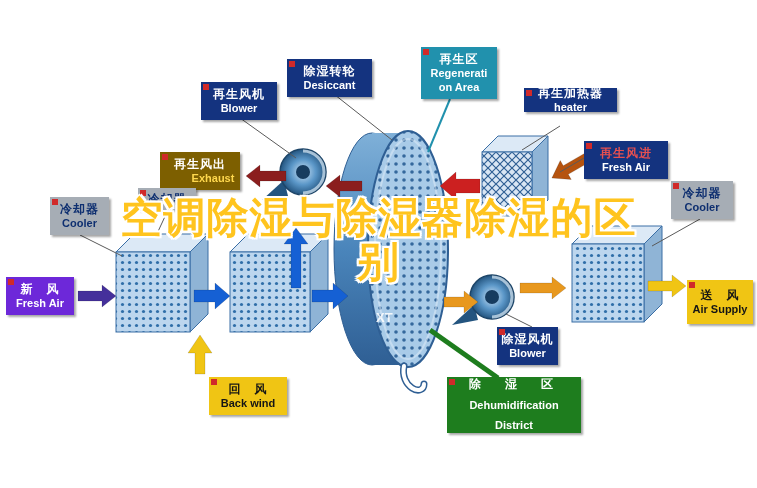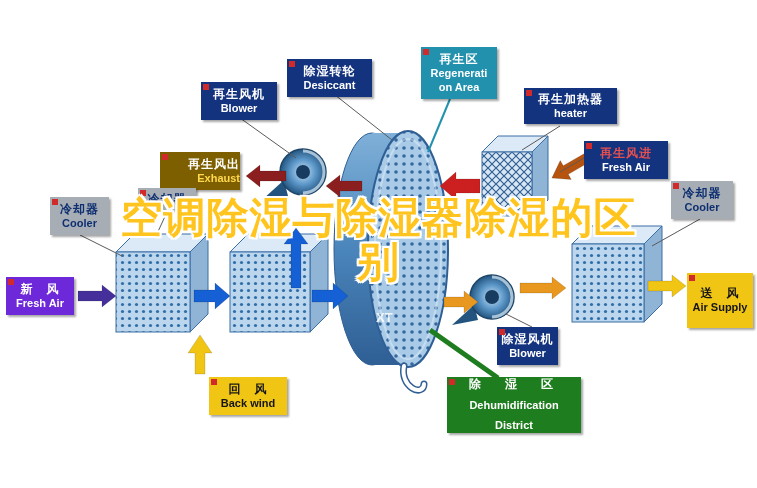--- a/index.html
+++ b/index.html
@@ -27,28 +27,28 @@
   .greenb{background:#1e7d1e;color:#ffffff;}
   .brownb{background:#7d5f00;color:#ffffff;}
   .indigob{background:#6d28d9;color:#ffffff;}
 
   .zh-red{color:#e85050;}
   .en-gold{color:#ffd84d;padding-left:26px;}
 
   #lb-desiccant{left:287px;top:52px;width:85px;height:38px;margin-top:7px;}
   #lb-regen-area{left:421px;top:47px;width:76px;height:52px;}
   #lb-regen-blower{left:201px;top:82px;width:76px;height:38px;}
-  #lb-regen-heater{left:524px;top:88px;width:93px;height:36px;}
-  #lb-exhaust{left:160px;top:152px;width:80px;height:38px;align-items:flex-end;}
+  #lb-regen-heater{left:524px;top:88px;width:93px;height:24px;}
+  #lb-exhaust{left:160px;top:152px;width:80px;height:38px;}
   #lb-regen-fresh{left:584px;top:141px;width:84px;height:38px;}
   #lb-cooler-left{left:50px;top:197px;width:59px;height:38px;}
   #lb-cooler-mid{left:138px;top:188px;width:58px;height:22px;}
   #lb-cooler-right{left:671px;top:181px;width:62px;height:38px;}
   #lb-fresh-air{left:6px;top:277px;width:68px;height:38px;}
-  #lb-air-supply{left:687px;top:273px;width:66px;height:55px;}
+  #lb-air-supply{left:687px;top:280px;width:66px;height:44px;}
   #lb-back-wind{left:161px;top:377px;width:78px;height:38px;margin-left:48px;}
   #lb-dehum-blower{left:497px;top:327px;width:61px;height:38px;}
   #lb-dehum-district{left:447px;top:377px;width:134px;height:56px;justify-content:space-between;}
   #lb-dehum-district .zh{letter-spacing:6px;}
 
   
   #main-title{
     position:absolute;left:0;right:0;top:196px;z-index:5;text-align:center;
     font-weight:bold;font-size:42px;line-height:1.05;color:#ffc41e;letter-spacing:1px;
     text-shadow:

